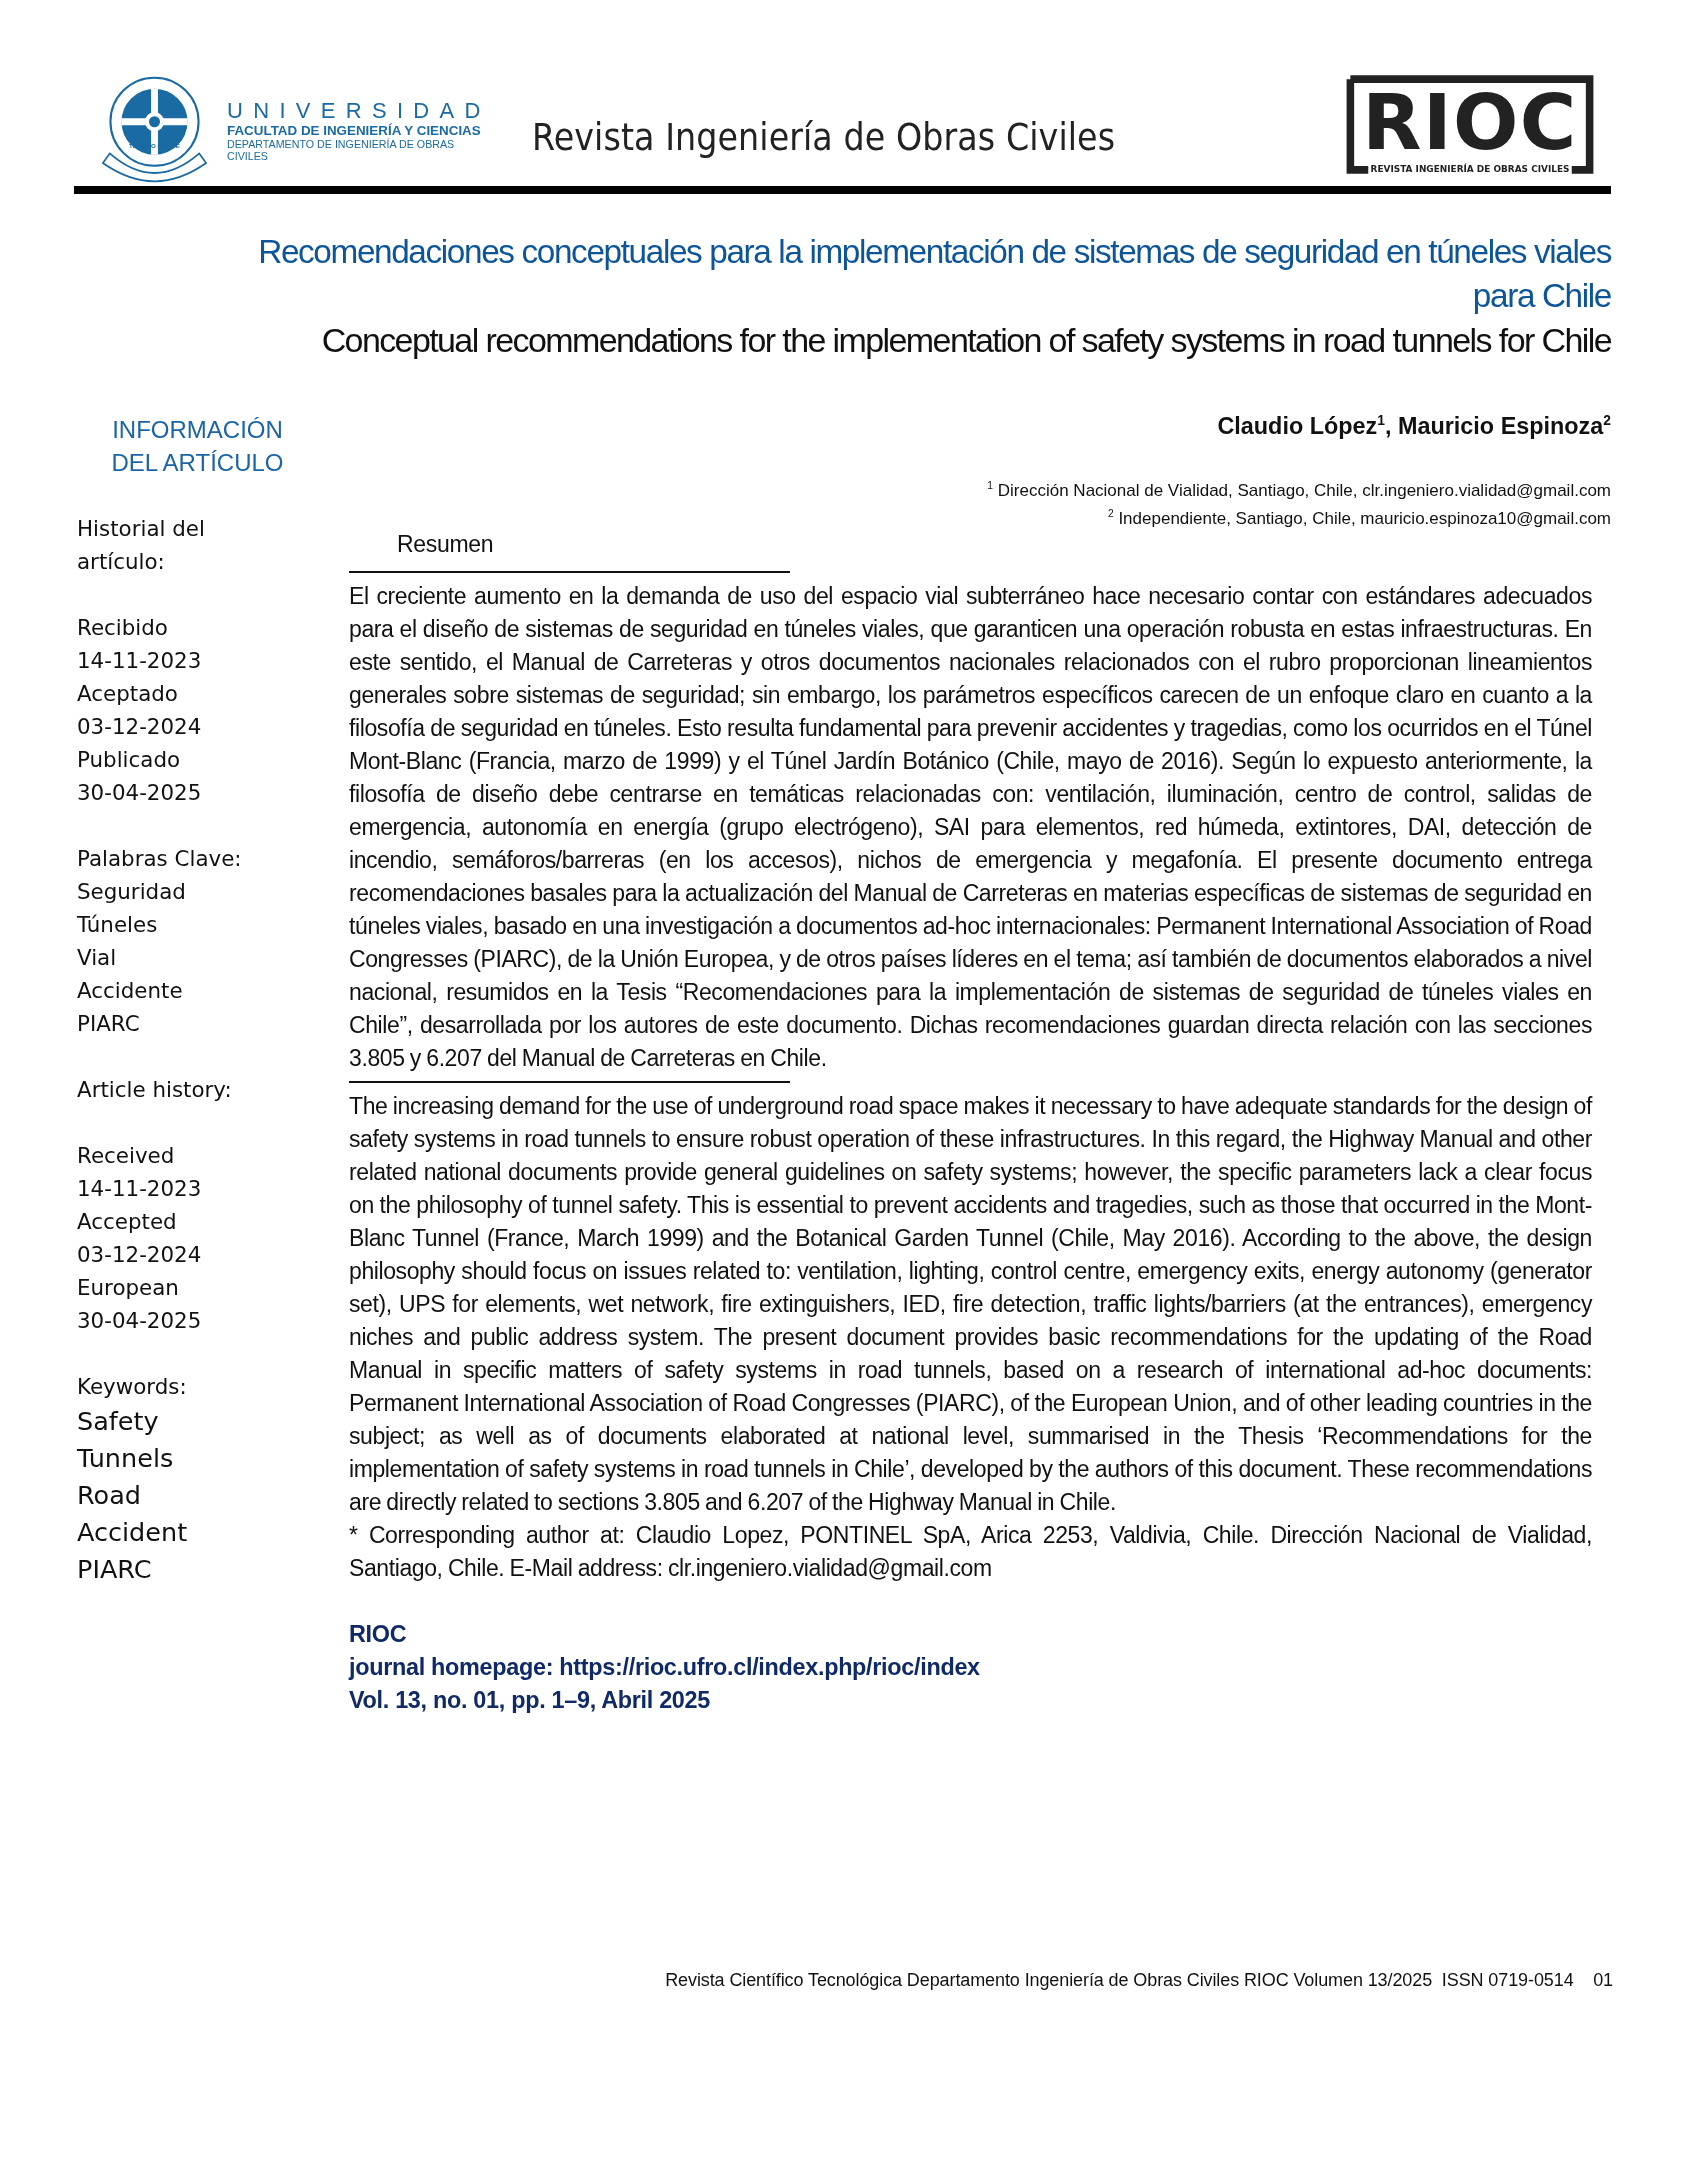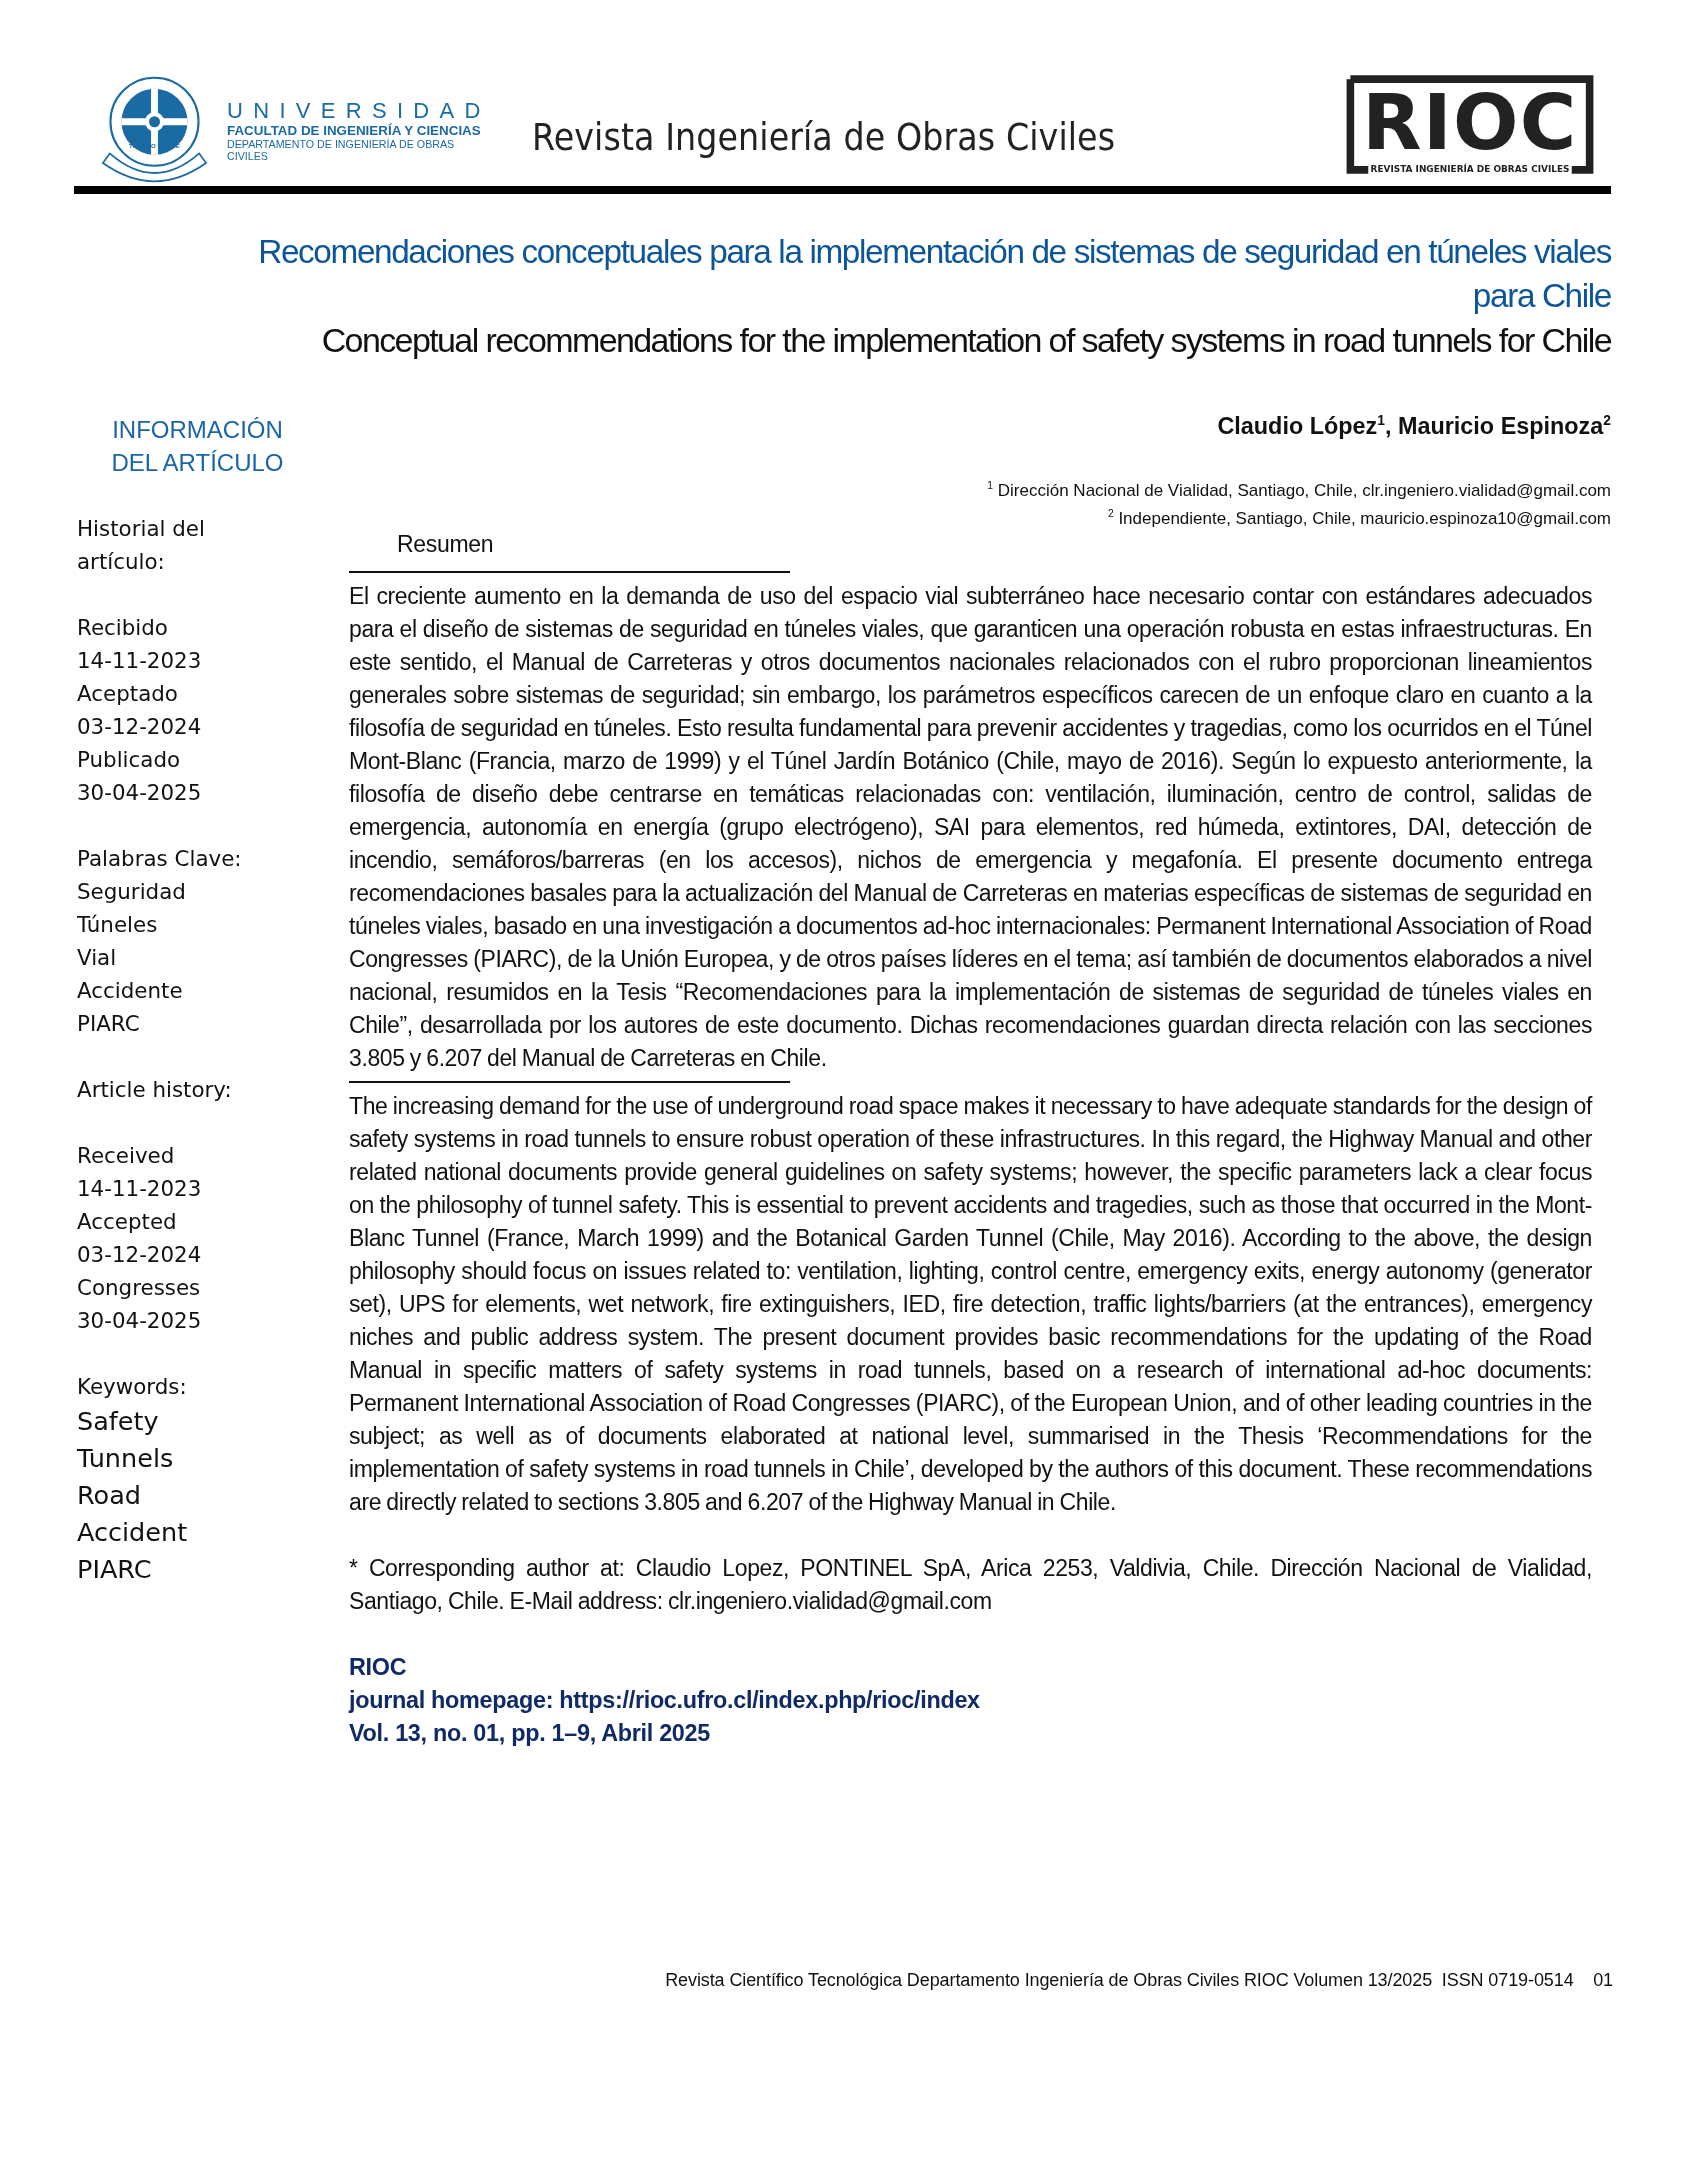--- a/index.html
+++ b/index.html
@@ -34,21 +34,21 @@
   .sidebar .sp { height: 33px; }
   .sidebar .kw-en { font-size: 25.5px; line-height: 37px; }
   .sidebar div { white-space: nowrap; }
   .sidebar .s2 { font-size: 21.4px; }
 
   
   .main { position: absolute; left: 349px; top: 524px; width: 1243px; }
   .sec-head { font-size: 23px; color: #111; line-height: 41px; letter-spacing: -0.3px; margin-left: 48px; }
   .sec-rule { width: 441px; height: 2.8px; background: #111; margin: 5.5px 0 6.9px 0; }
   .para { font-size: 23px; line-height: 33px; text-align: justify; color: #111; letter-spacing: -0.4px; word-spacing: -0.7px; }
-  .corr { margin-top: 33px; }
+  .corr { }
   .journal-info { margin-top: 33px; color: #0f2a66; font-weight: bold; font-size: 23.4px; line-height: 33px; letter-spacing: -0.3px; }
   .footer { position: absolute; right: 74px; top: 1970px; font-size: 18px; color: #111; white-space: pre; letter-spacing: -0.1px; }
 </style>
 </head>
 <body>
 
 <div class="header">
   <div class="ufro-logo">
     <svg class="ufro-seal" viewBox="0 0 170 168">
       <circle cx="85" cy="72" r="64" fill="none" stroke="#1a6aa3" stroke-width="3"></circle>
@@ -104,21 +104,21 @@
   <div class="s2">Vial</div>
   <div class="s2">Accidente</div>
   <div class="s2">PIARC</div>
   <div class="sp"></div>
   <div class="s2">Article history:</div>
   <div class="sp"></div>
   <div class="s2">Received</div>
   <div class="s2">14-11-2023</div>
   <div class="s2">Accepted</div>
   <div class="s2">03-12-2024</div>
-  <div class="s2">Congresses</div>
+  <div class="s2">European</div>
   <div class="s2">30-04-2025</div>
   <div class="sp"></div>
   <div class="s2">Keywords:</div>
   <div class="kw-en">Safety</div>
   <div class="kw-en">Tunnels</div>
   <div class="kw-en">Road</div>
   <div class="kw-en">Accident</div>
   <div class="kw-en">PIARC</div>
 </div>
 

